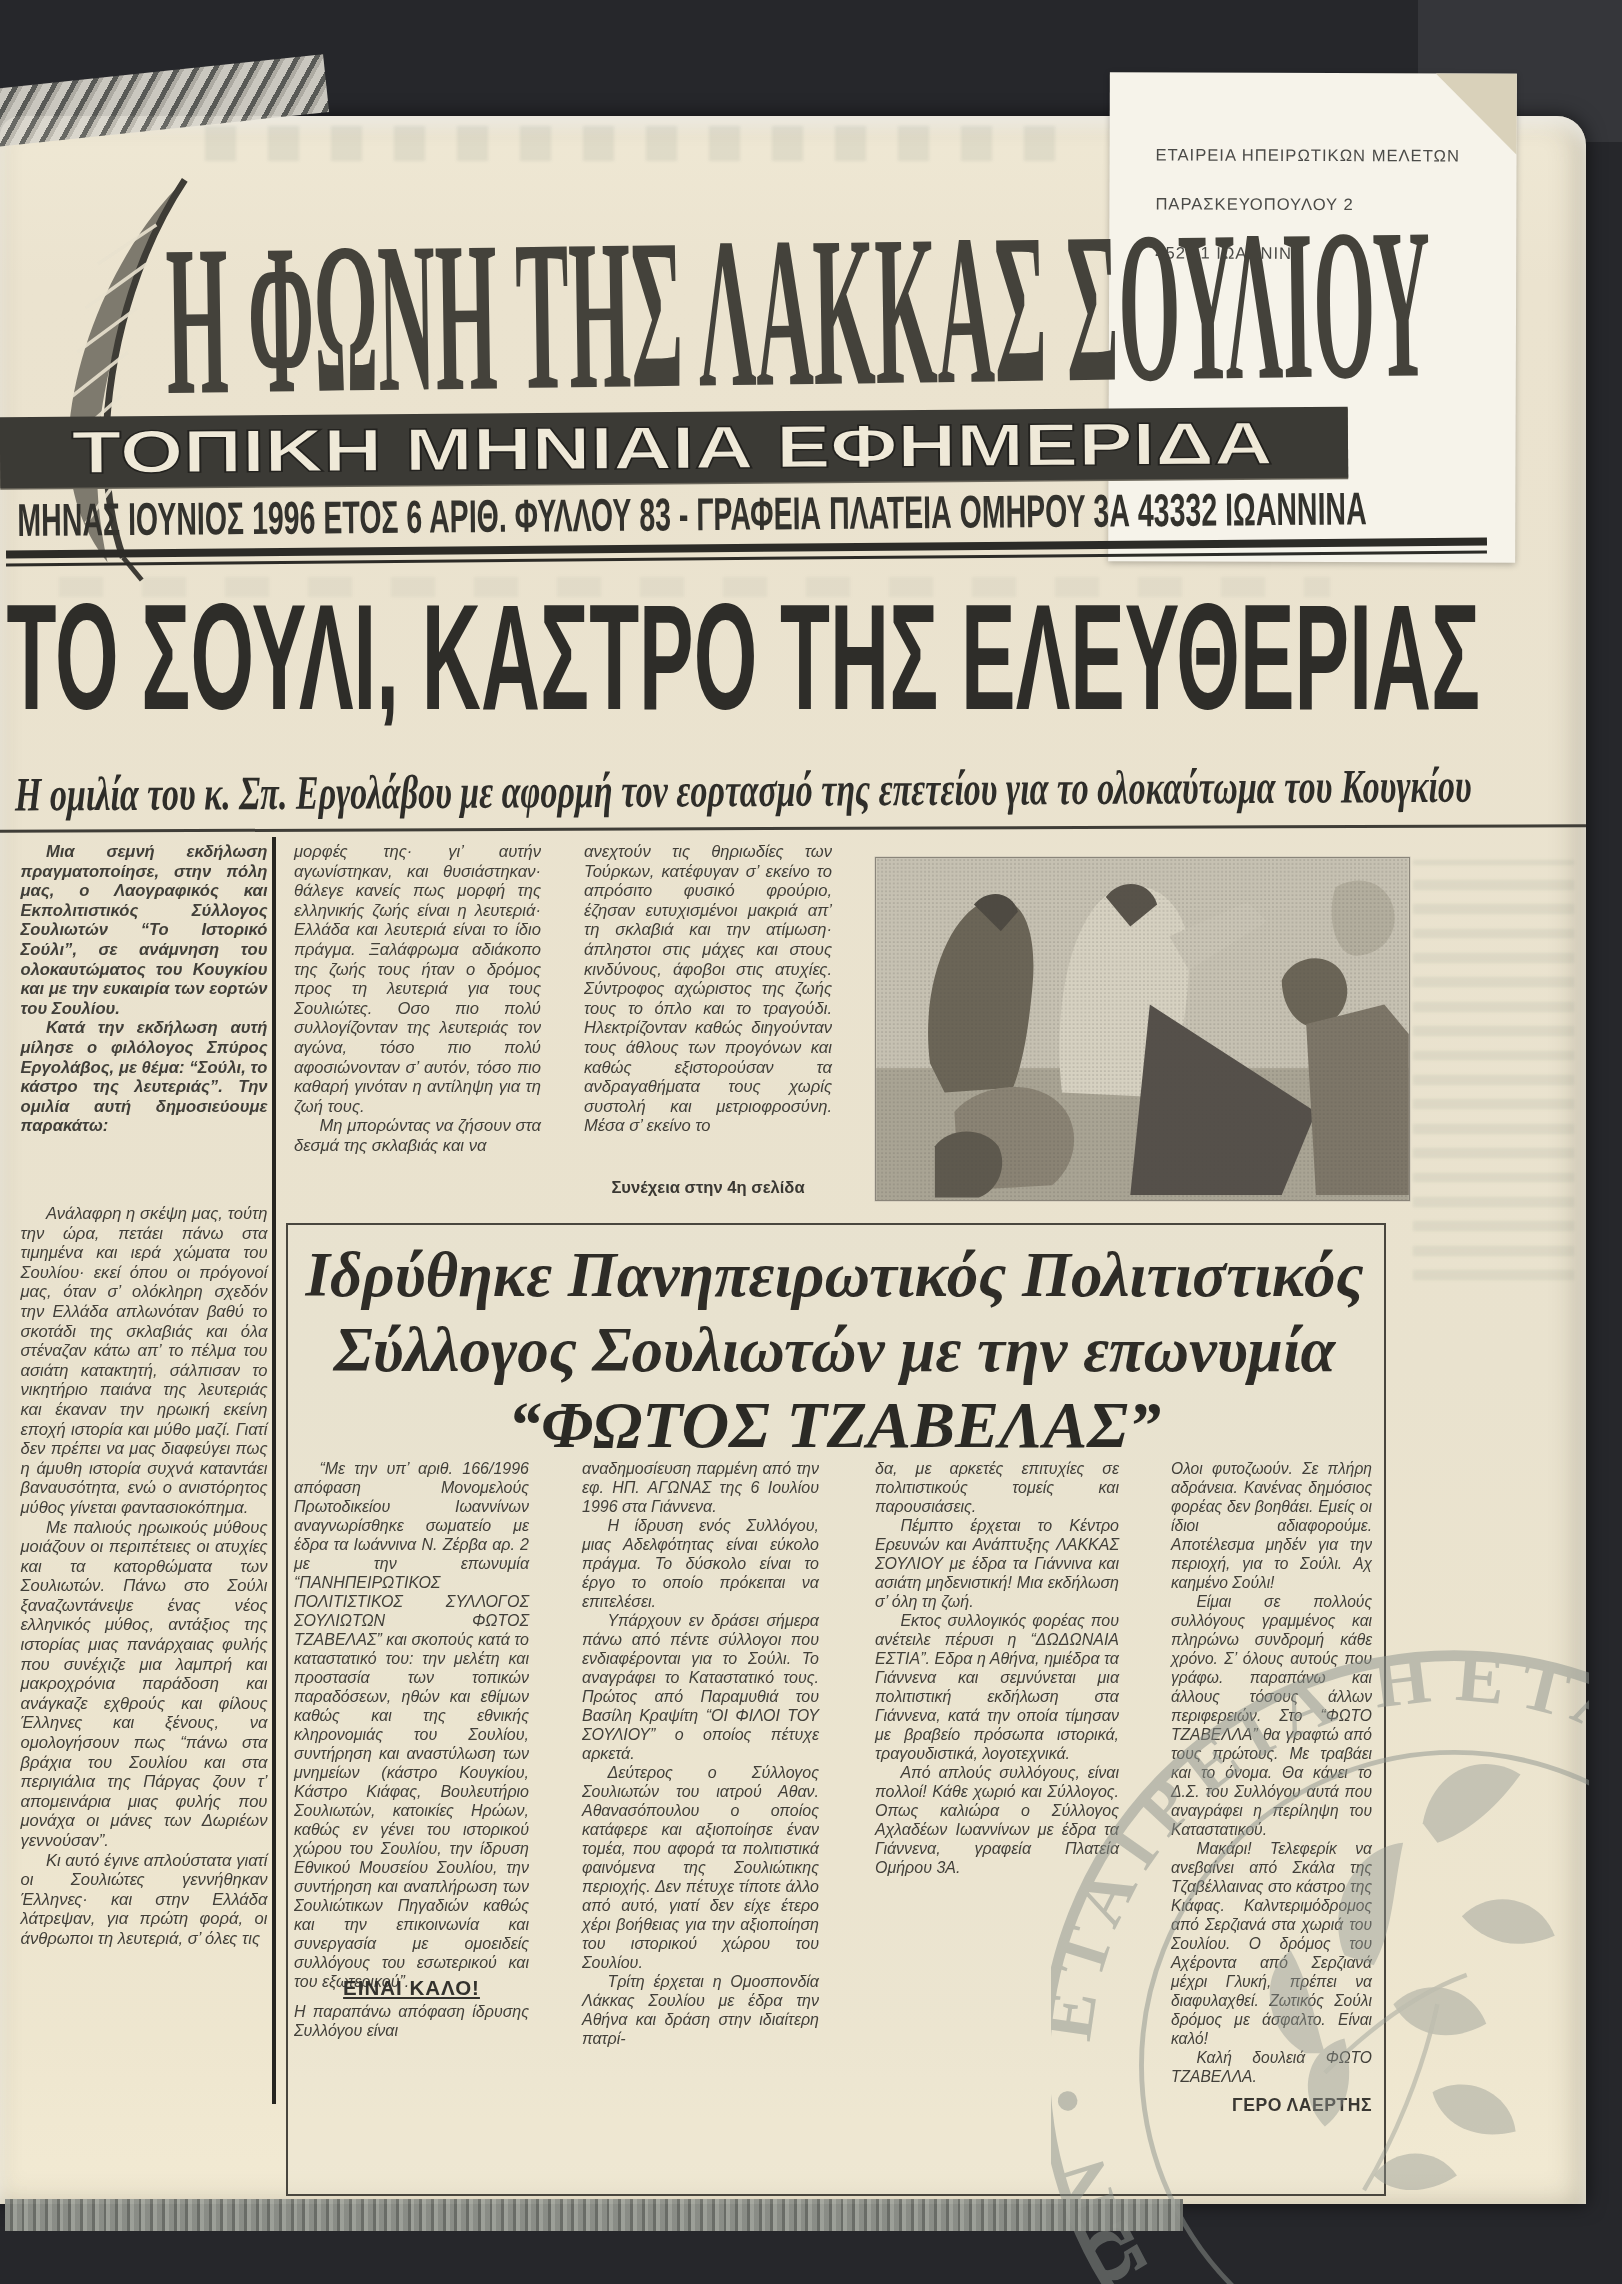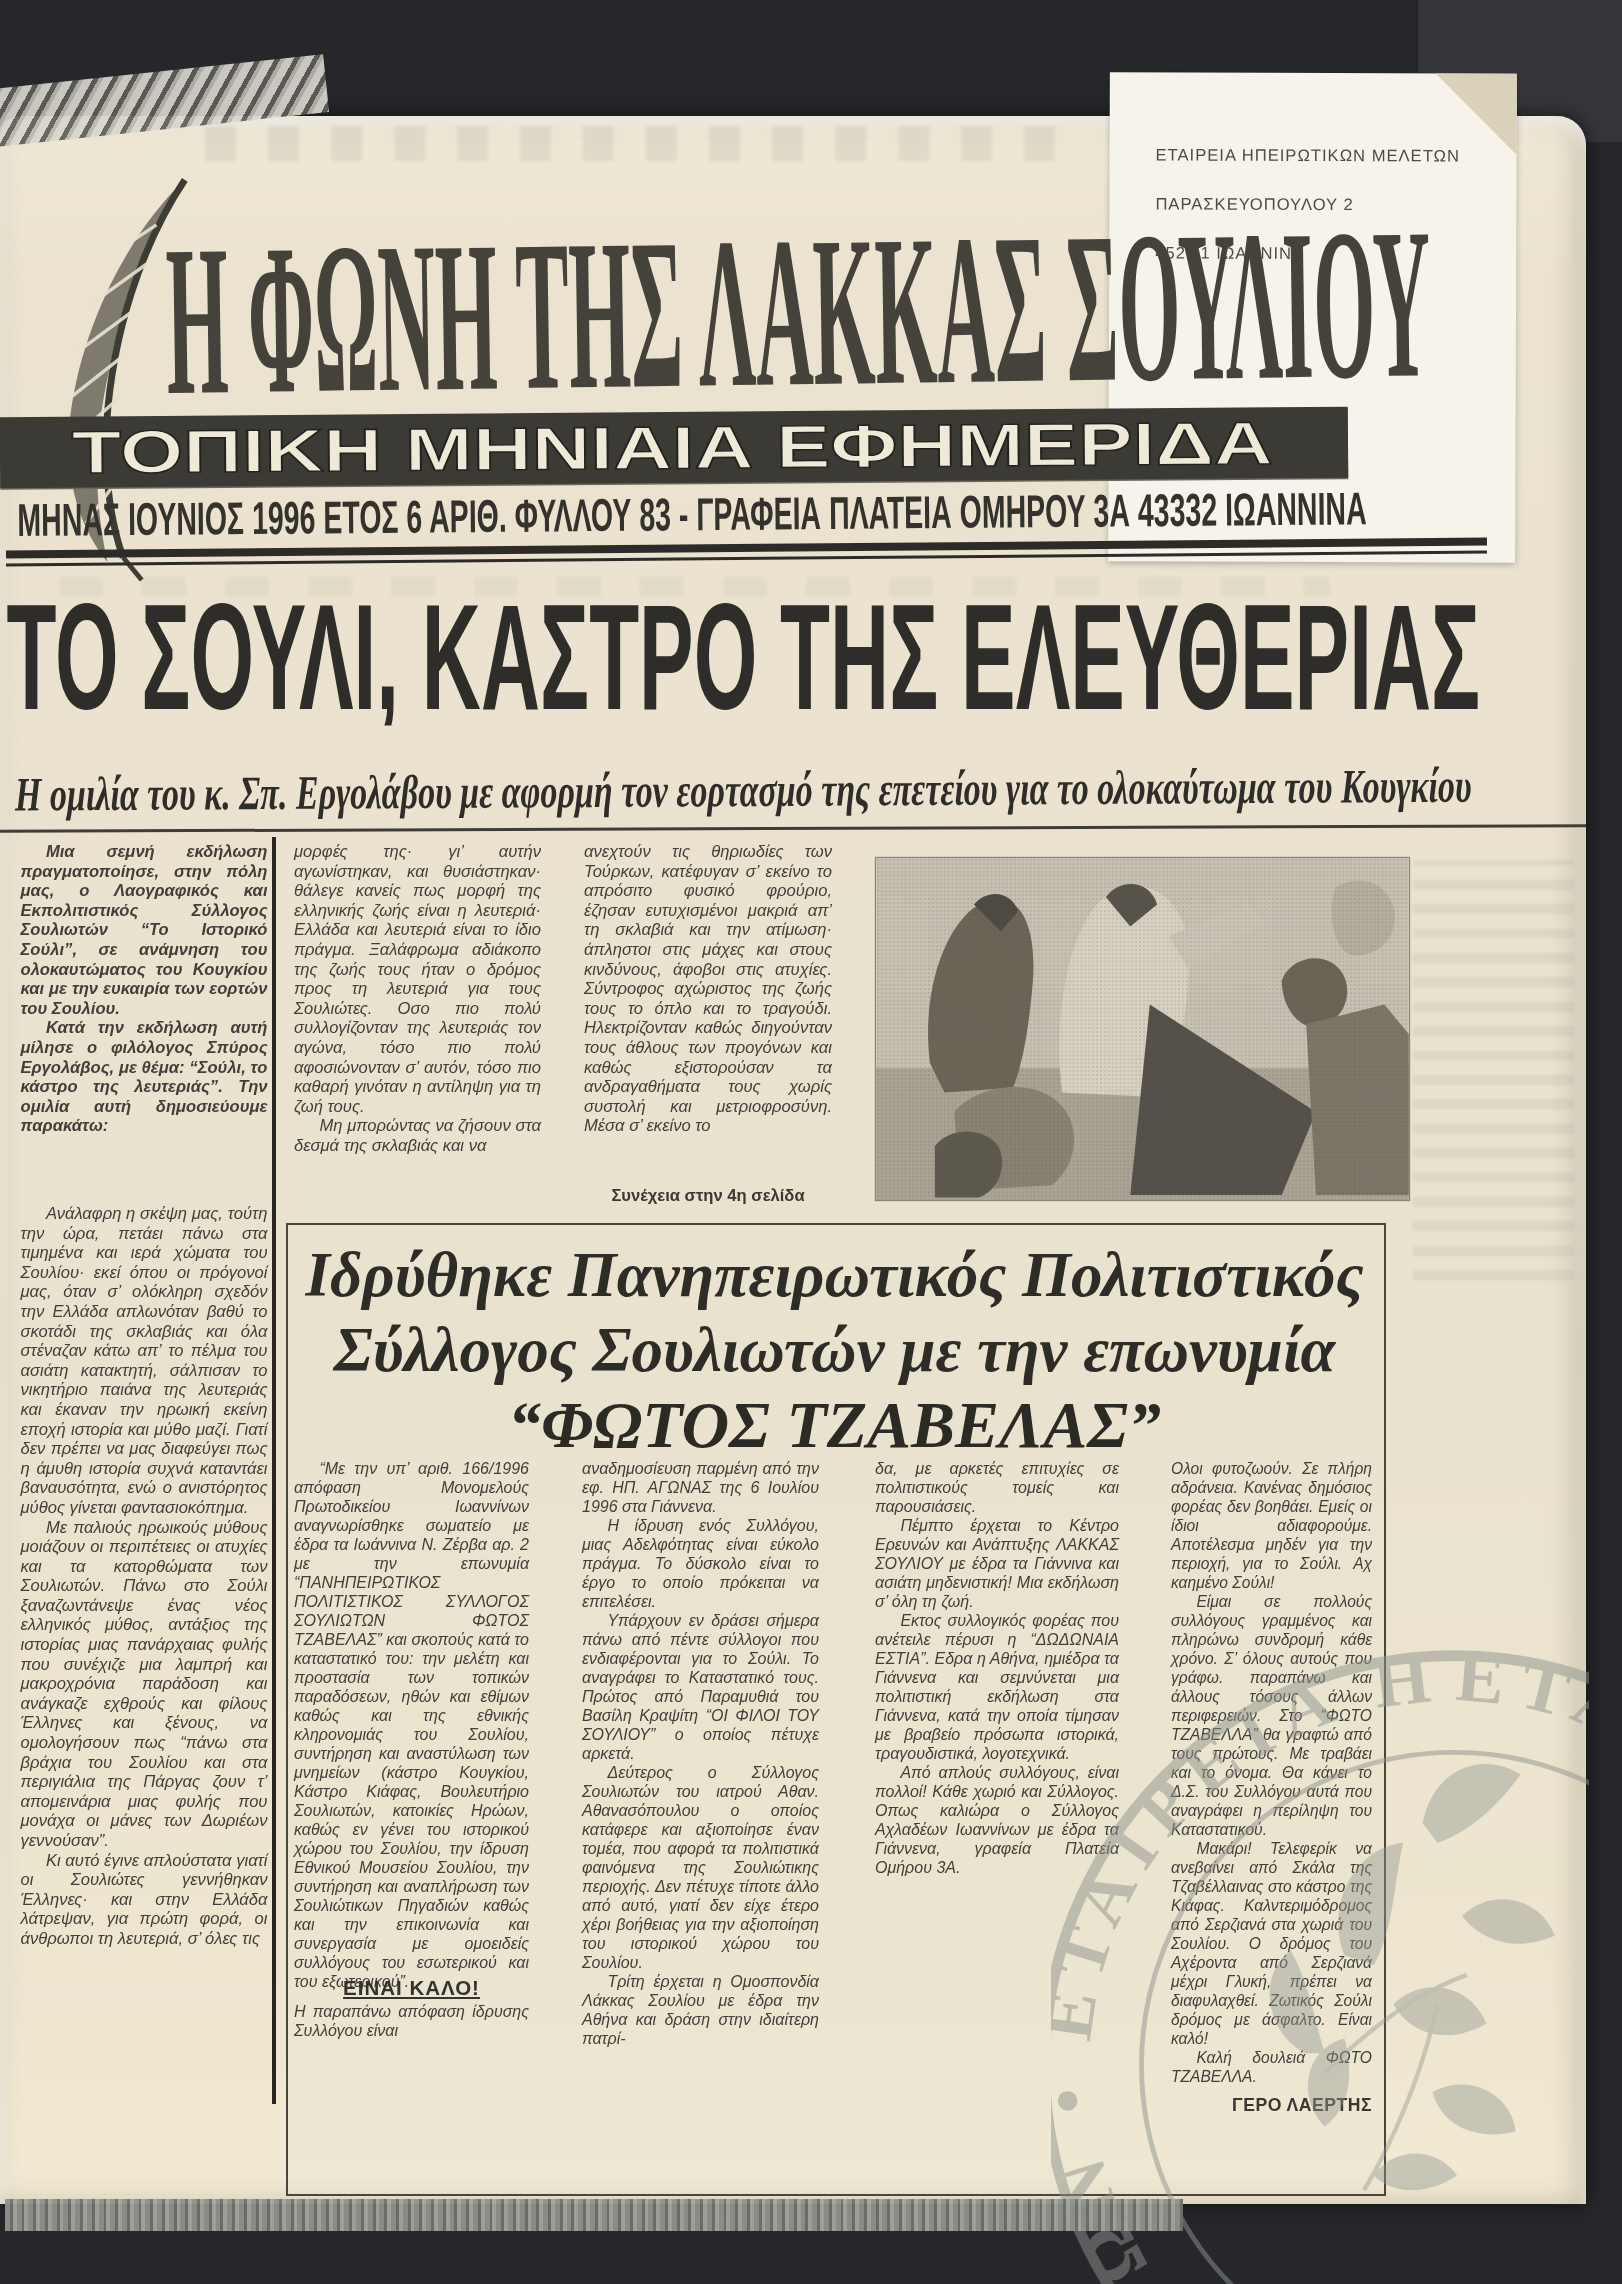--- a/index.html
+++ b/index.html
@@ -51,21 +51,21 @@
   .col{position:absolute;text-align:justify;color:#413f39;}
   .col p{margin:0;text-indent:25.4px;font-style:italic;}
   .col.cont p:first-child{text-indent:0;}
   .lead-col{font-size:16.6px;line-height:19.6px;}
   .lead-col.intro p{font-weight:700;}
   .soc-col{font-size:16px;line-height:19px;}
   .vrule{position:absolute;left:272px;top:837px;width:3.9px;height:1267px;background:#262520;}
 
   .photo{position:absolute;left:875px;top:857px;width:533px;height:342px;border:1.5px solid #8a857a;
          box-shadow:0 0 0 0.5px #c9c3b4;}
-  .continuation{font-weight:700;text-align:center;font-size:16.6px;margin-top:9px;color:#3a3833;}
+  .continuation{font-weight:700;text-align:center;font-size:16.6px;margin-top:1px;color:#3a3833;}
 
   
   .soc-box{position:absolute;left:286px;top:1223px;width:1096px;height:969px;border:2.9px solid #49463e;
            background:rgba(230,227,213,.25);}
   .soc-h1,.soc-h2{position:absolute;left:293px;width:1083px;text-align:center;
            font-family:"Liberation Serif",serif;font-style:italic;font-weight:600;color:#2e2c27;
            font-size:63px;line-height:73px;}
   .soc-h1{top:1239px;} .soc-h2{top:1314px;}
   .soc-h3{position:absolute;left:293px;top:1387px;width:1083px;text-align:center;
            font-family:"Liberation Serif",serif;font-style:italic;font-weight:700;color:#2b2a25;font-size:66px;}

